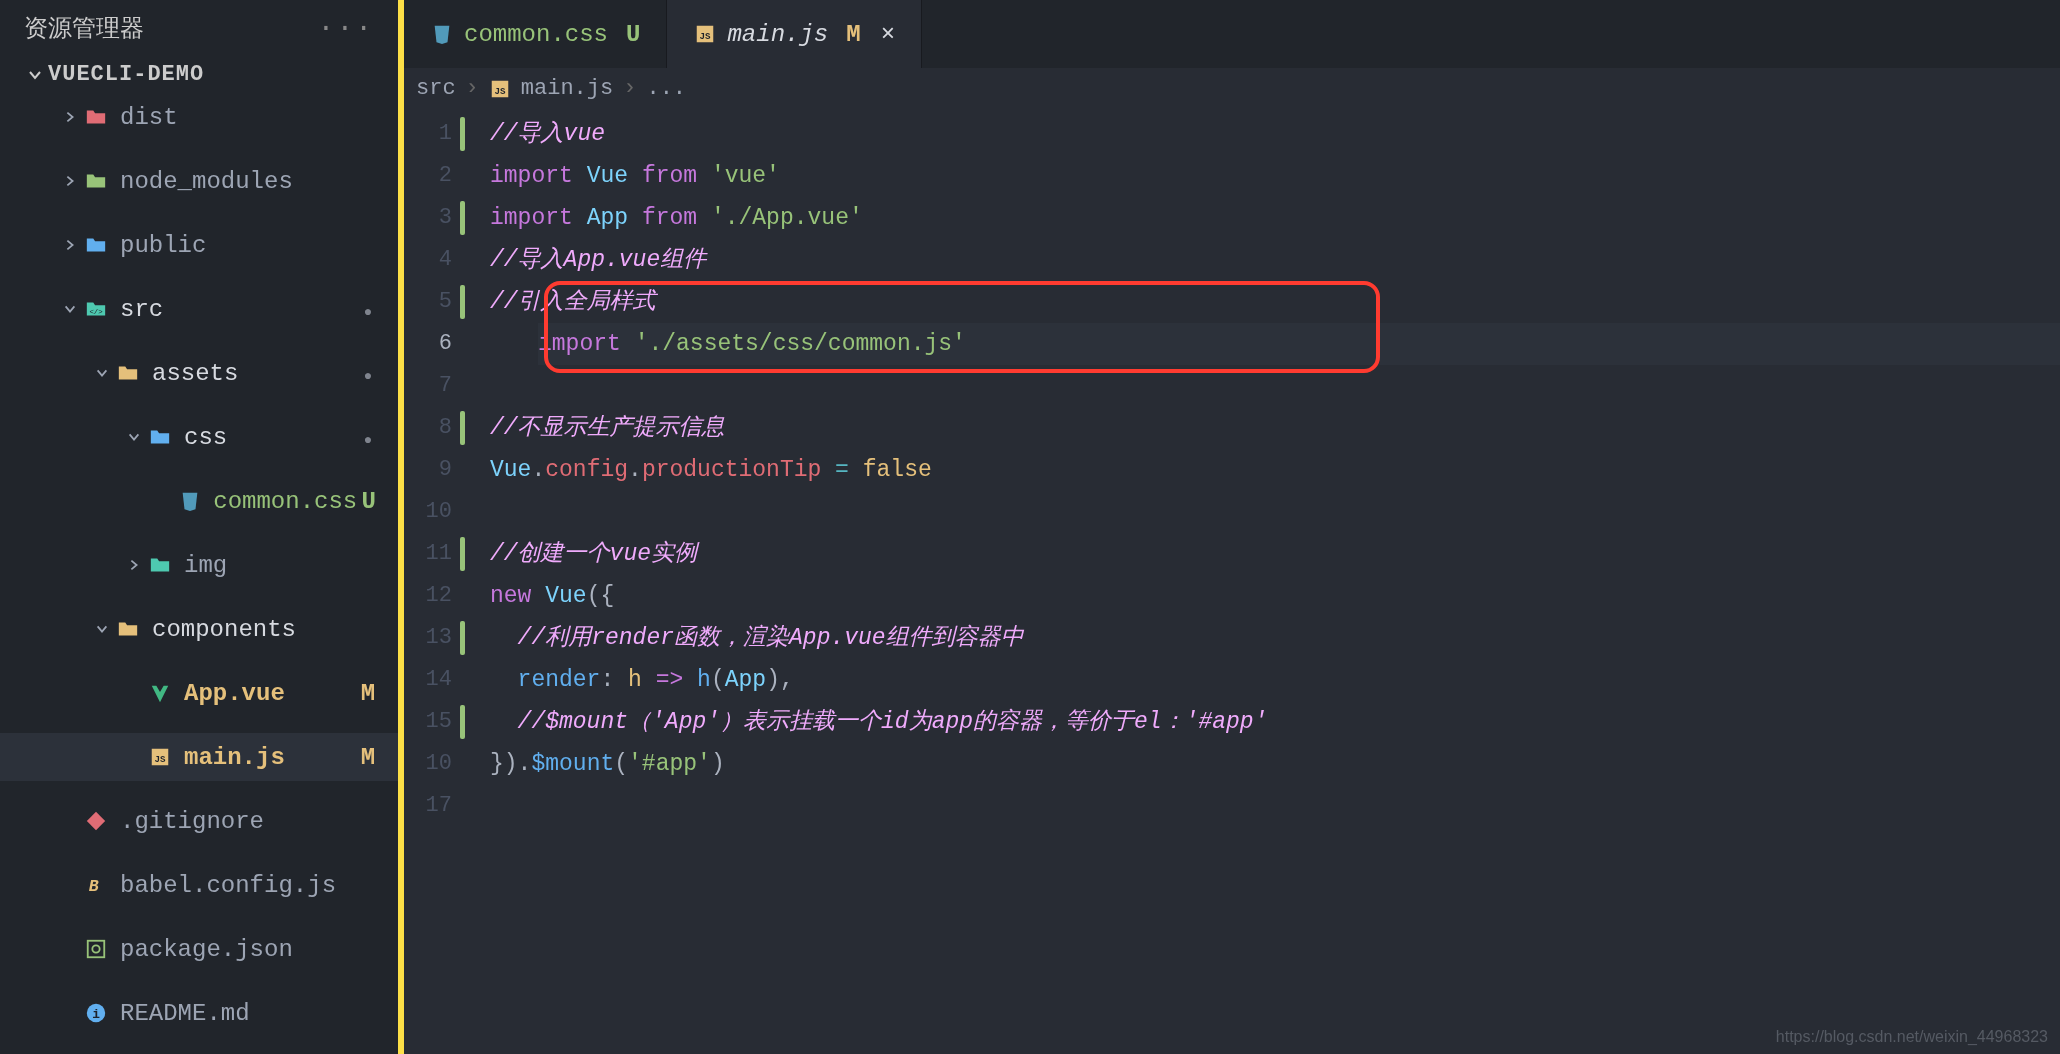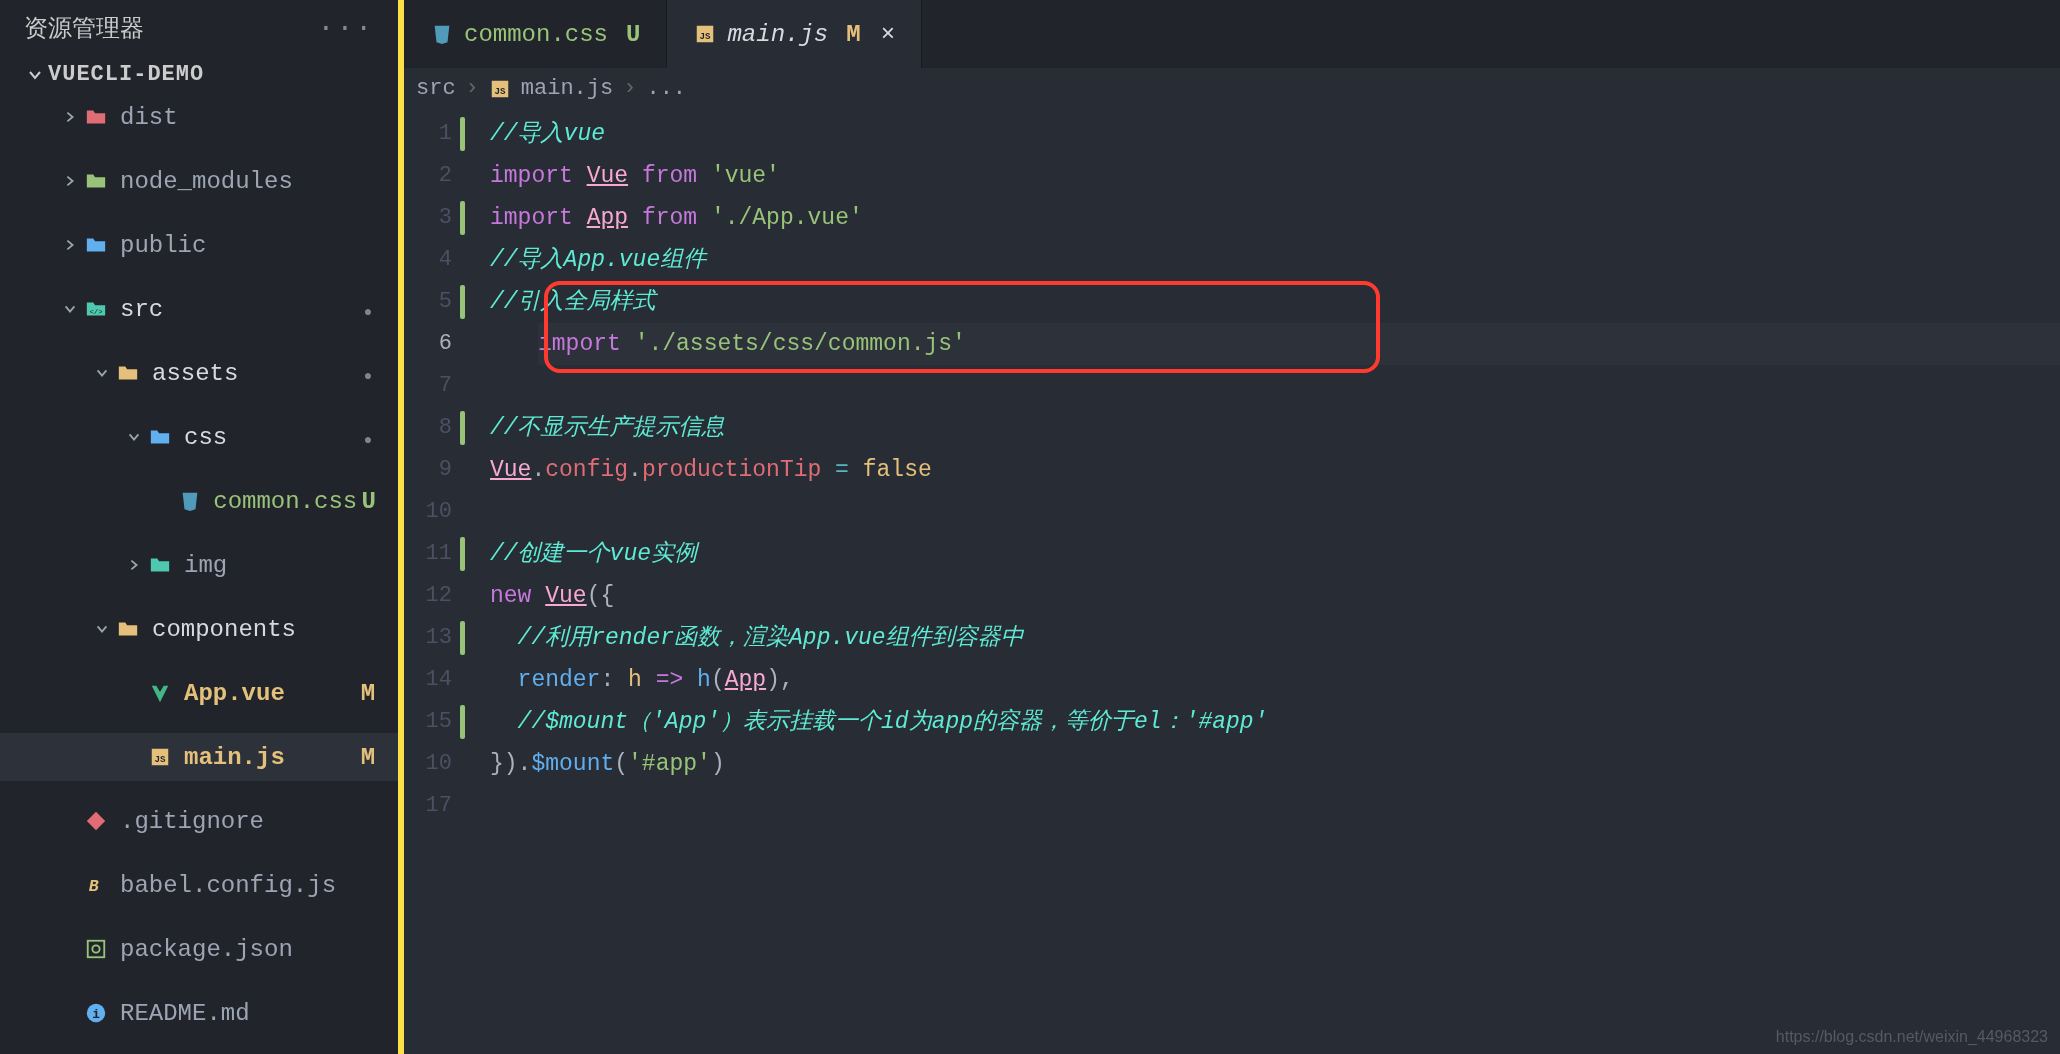--- a/index.html
+++ b/index.html
@@ -92,23 +92,23 @@
     width: 10px; display:flex; flex-direction:column; padding-top:4px;
   }
   .gutterbar .bar { height:42px; display:flex; align-items:center;}
   .gutterbar .bar.mod::before { content:""; width:5px; height:34px; background:#98c379; border-radius:2px;}
   .code {
     flex:1 1 auto; padding-top:4px; padding-left:20px; font-size:23px;
     position:relative;
   }
   .line { height:42px; line-height:42px; white-space:pre; font-family: inherit;}
   .line.active-bg { background:#2c313a;margin-left:48px; }
-  .cmt { color:#5eead4; font-style:italic;}
+  .cmt { color:#f0abfc; font-style:italic;}
   .kw { color:#c678dd; }
-  .cls { color:#f9a8d4;text-decoration:underline; }
+  .cls { color:#7dd3fc; }
   .str { color:#98c379; }
   .prop { color:#e06c75; }
   .fn { color:#61afef; }
   .op { color:#56b6c2; }
   .punc { color:#abb2bf; }
   .param { color:#e5c07b; }
   .redbox {
     position:absolute; border:4px solid #ff3b30; border-radius:16px;
     left: 74px; top: 172px; width: 836px; height: 92px;
     pointer-events:none;

